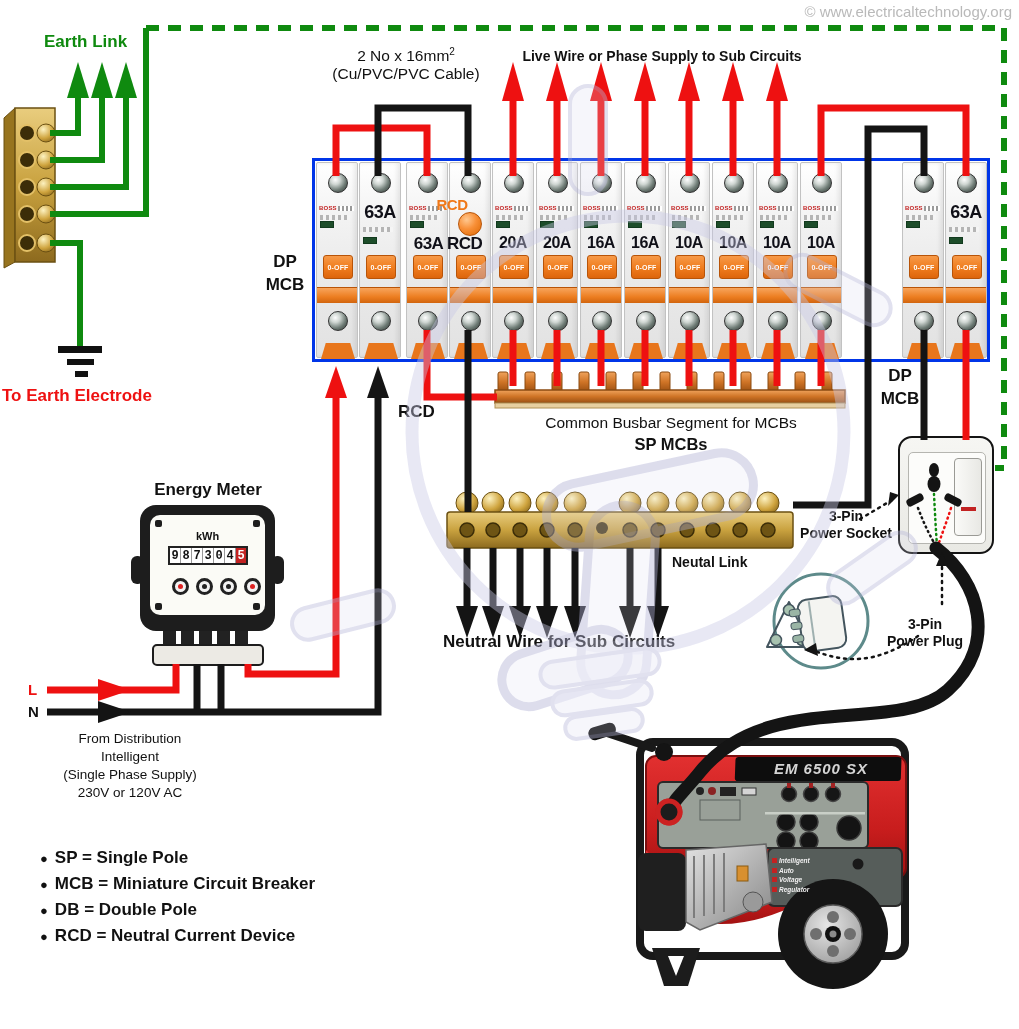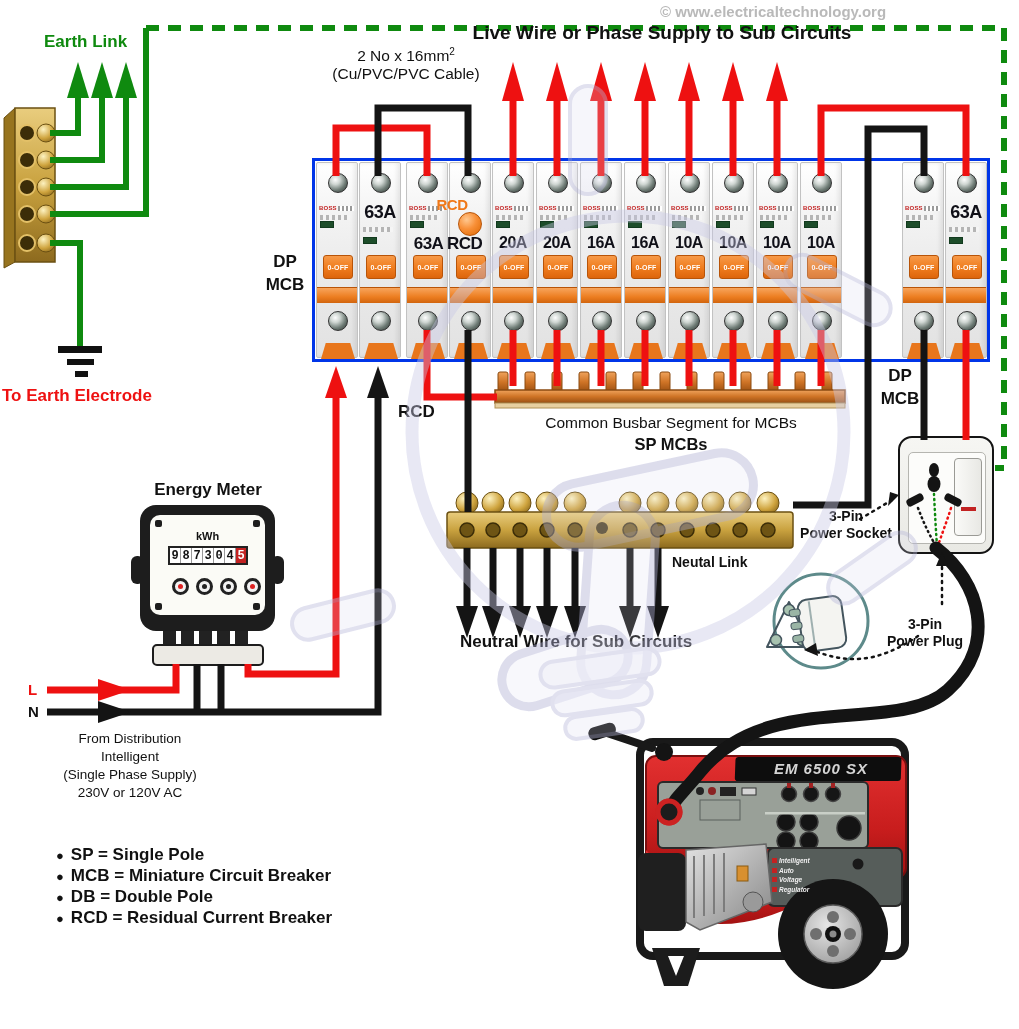--- a/index.html
+++ b/index.html
@@ -63,31 +63,31 @@
       border:2px solid #1d1d1d;border-radius:5px;z-index:11;}
   
   #socket-outer{position:absolute;left:898px;top:436px;width:96px;height:118px;z-index:10;
       background:linear-gradient(180deg,#f6f6f3,#e9e9e4);border:2.5px solid #141414;border-radius:14px;}
   #socket-plate{position:absolute;left:908px;top:452px;width:78px;height:92px;z-index:11;
       background:#fcfcfa;border:1px solid #b5b5b0;border-radius:5px;}
   #socket-switch{position:absolute;left:954px;top:458px;width:28px;height:78px;z-index:12;
       background:linear-gradient(90deg,#fafaf8,#e8e8e4);border:1.5px solid #9a9a95;border-radius:4px;}
   #socket-switch i{position:absolute;left:6px;top:48px;width:15px;height:3.5px;background:#c22222;display:block;}
   
-  #legend{left:56px;top:845px;font-size:17px;font-weight:bold;line-height:20px;}
+  #legend{left:40px;top:845px;font-size:17px;font-weight:bold;line-height:25px;}
   #legend .row span.bullet{margin-right:7px;font-size:13px;}
   
   #gen-model{left:742px;top:760px;width:158px;text-align:center;z-index:22;
       font-size:15px;font-weight:bold;font-style:italic;color:#d4d4d4;letter-spacing:1px;}
   #gen-avr{left:772px;top:856px;z-index:22;font-size:6.5px;font-weight:bold;font-style:italic;
       color:#efefef;line-height:9.5px;}
   #gen-avr .avr-row i{display:inline-block;width:5px;height:5px;background:#c22222;margin-right:2px;}
   
   #title{left:0;top:988px;width:1019px;text-align:center;font-size:21px;font-weight:bold;color:#1c3ed2;}
-  #credit{left:660px;top:3px;width:352px;font-size:15px;color:#b9b9b9;font-weight:bold;}
+  #credit{left:660px;top:3px;width:352px;text-align:right;font-size:15px;color:#b9b9b9;font-weight:normal;}
   .wm{pointer-events:none;}
 </style>
 </head>
 <body>
 
 <div id="stage">
 
   <svg width="1019" height="1029" style="z-index:20">
     <defs>
       <linearGradient id="brass" x1="0" y1="0" x2="0" y2="1">
@@ -611,50 +611,50 @@
     </g>
   </svg>
 
   <div class="lbl" id="credit">© www.electricaltechnology.org</div>
   <div class="lbl b" style="left:44px;top:32px;font-size:17px;color:#0f8a0f">Earth Link</div>
   <div class="lbl b" style="left:2px;top:386px;font-size:17px;color:#ee1111">To Earth Electrode</div>
   <div class="lbl ctr" style="left:320px;top:46px;width:172px;font-size:15.5px">
     <span>2 No x 16mm</span><sup style="font-size:10px">2</sup><br>
     <span>(Cu/PVC/PVC Cable)</span>
   </div>
-  <div class="lbl b ctr" style="left:462px;top:22px;width:400px;font-size:19px">Live Wire or Phase Supply to Sub Circuits</div>
+  <div class="lbl b ctr" style="left:462px;top:48px;width:400px;font-size:14px">Live Wire or Phase Supply to Sub Circuits</div>
   <div class="lbl b ctr" style="left:260px;top:250px;width:50px;font-size:17px;line-height:23px">
     <span>DP</span><br><span>MCB</span>
   </div>
   <div class="lbl b" style="left:398px;top:402px;font-size:17px">RCD</div>
   <div class="lbl ctr" style="left:497px;top:414px;width:348px;font-size:15.5px">Common Busbar Segment for MCBs</div>
   <div class="lbl b ctr" style="left:497px;top:435px;width:348px;font-size:16.5px">SP MCBs</div>
   <div class="lbl b" style="left:672px;top:554px;font-size:14px">Neutal Link</div>
-  <div class="lbl b" style="left:460px;top:632px;font-size:17px">Neutral Wire for Sub Circuits</div>
+  <div class="lbl b" style="left:443px;top:632px;font-size:17px">Neutral Wire for Sub Circuits</div>
   <div class="lbl b ctr" style="left:872px;top:364px;width:56px;font-size:17px;line-height:23px">
     <span>DP</span><br><span>MCB</span>
   </div>
   <div class="lbl b ctr" style="left:796px;top:508px;width:100px;font-size:14px;line-height:17px">
     <span>3-Pin</span><br><span>Power Socket</span>
   </div>
   <div class="lbl b ctr" style="left:872px;top:616px;width:106px;font-size:14px;line-height:17px">
     <span>3-Pin</span><br><span>Power Plug</span>
   </div>
   <div class="lbl b ctr" style="left:138px;top:480px;width:140px;font-size:17px">Energy Meter</div>
   <div class="lbl b" style="left:28px;top:681px;font-size:15px;color:#ee1111">L</div>
   <div class="lbl b" style="left:28px;top:703px;font-size:15px">N</div>
   <div class="lbl ctr" style="left:50px;top:730px;width:160px;font-size:13.5px;line-height:18px">
     <span>From Distribution</span><br><span>Intelligent</span><br>
     <span>(Single Phase Supply)</span><br><span>230V or 120V AC</span>
   </div>
   <div class="lbl" id="legend">
     <div class="row"><span class="bullet">●</span><span>SP = Single Pole</span></div>
     <div class="row"><span class="bullet">●</span><span>MCB = Miniature Circuit Breaker</span></div>
     <div class="row"><span class="bullet">●</span><span>DB = Double Pole</span></div>
-    <div class="row"><span class="bullet">●</span><span>RCD = Residual Current Breaker</span></div>
+    <div class="row"><span class="bullet">●</span><span>RCD = Neutral Current Device</span></div>
   </div>
   <div class="lbl" id="gen-model">EM 6500 SX</div>
   <div class="lbl" id="gen-avr">
     <div class="avr-row"><i></i><span>Intelligent</span></div>
     <div class="avr-row"><i></i><span>Auto</span></div>
     <div class="avr-row"><i></i><span>Voltage</span></div>
     <div class="avr-row"><i></i><span>Regulator</span></div>
   </div>
 
   <svg class="wm" width="1019" height="1029" style="z-index:50;opacity:.42">

